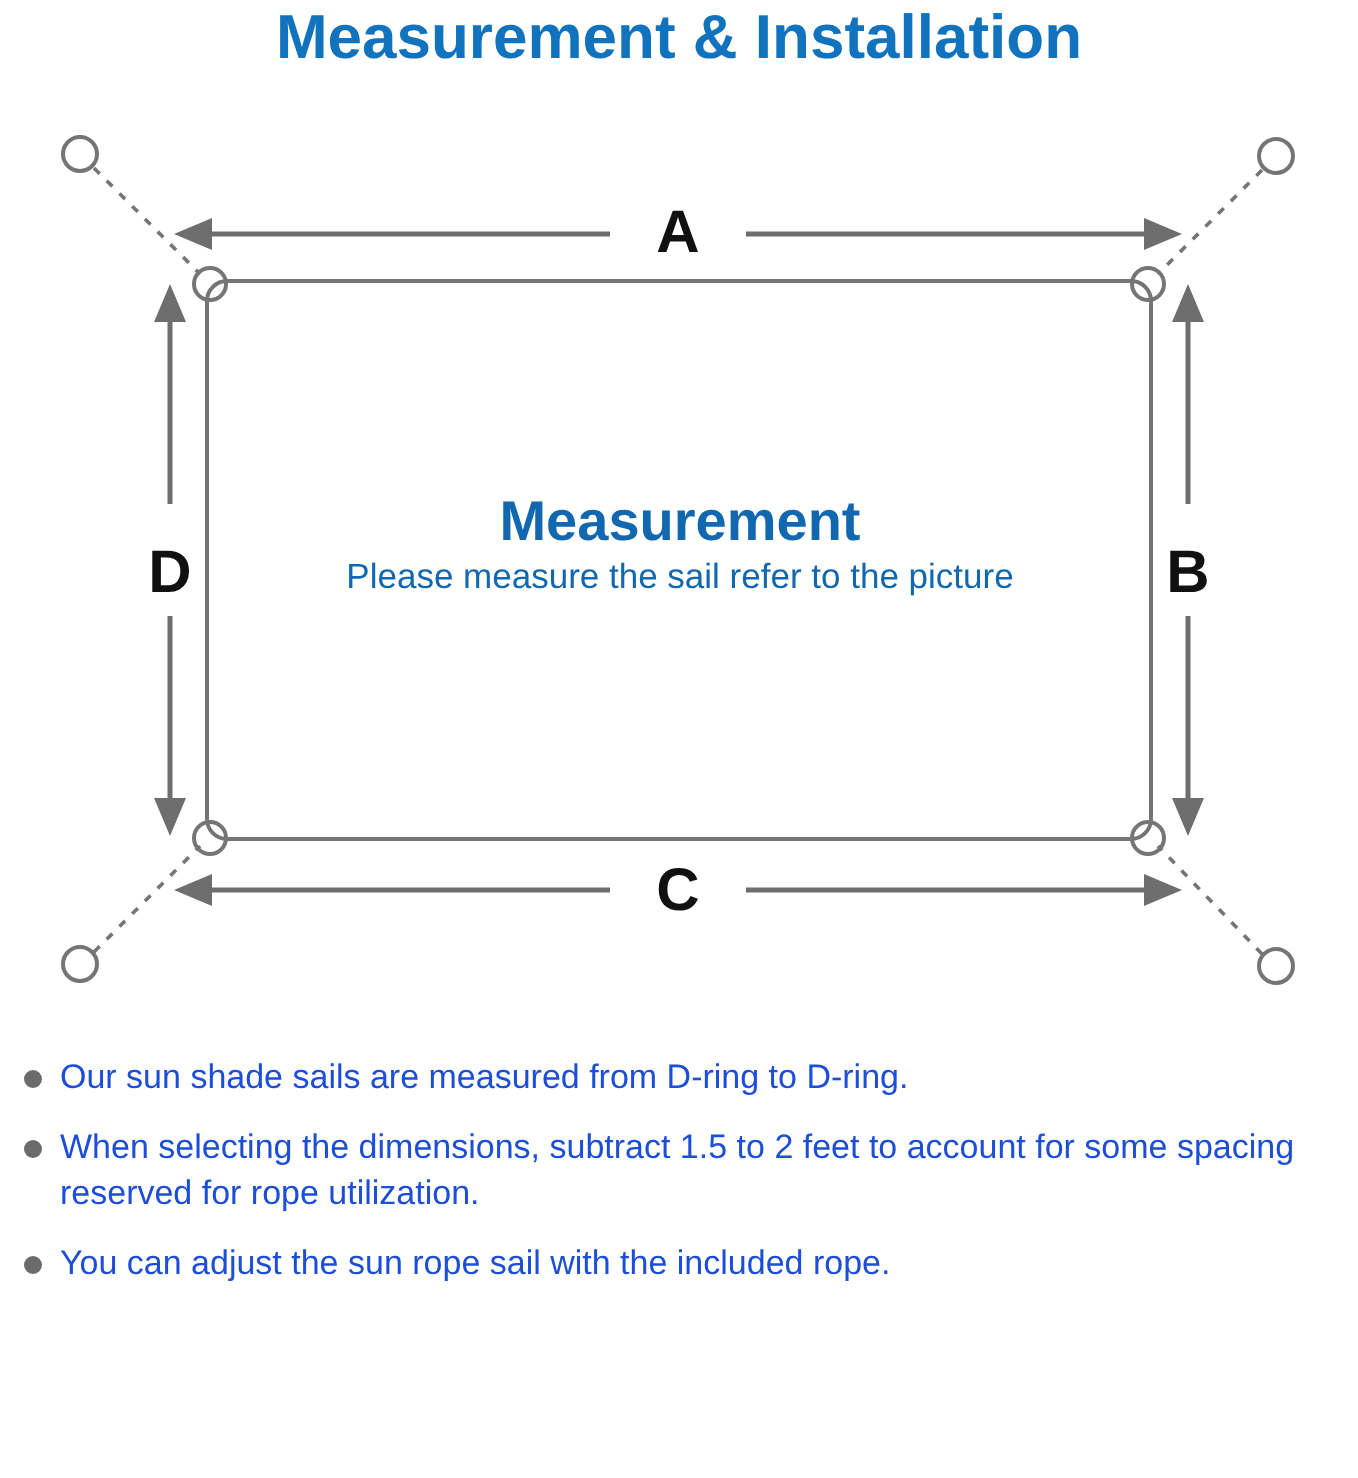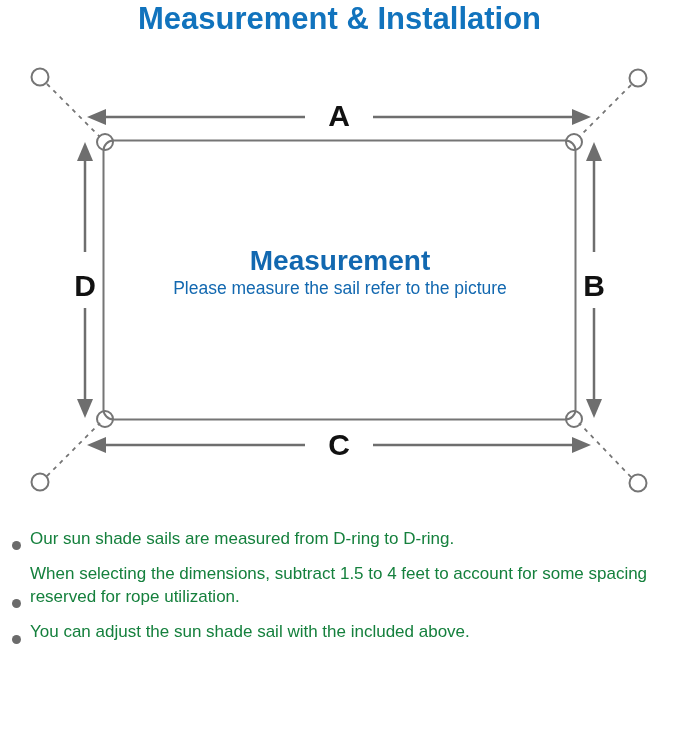--- a/index.html
+++ b/index.html
@@ -17,22 +17,22 @@
   .dashed{stroke:#757575;stroke-width:1.8;stroke-dasharray:4 5;fill:none;}
   .arrow-line{stroke:#6e6e6e;stroke-width:2.5;fill:none;}
   .arrow-head{fill:#6e6e6e;stroke:none;}
   .side-label{font-family:"Liberation Sans",sans-serif;font-size:30px;font-weight:bold;fill:#111111;text-anchor:middle;}
   .center-title{font-family:"Liberation Sans",sans-serif;font-size:28px;font-weight:bold;fill:#1268b0;text-anchor:middle;}
   .center-sub{font-family:"Liberation Sans",sans-serif;font-size:17.5px;fill:#1268b0;text-anchor:middle;}
   .notes{
     position:absolute;left:10px;top:528px;width:660px;
   }
   .note-item{
-    display:flex;align-items:flex-end;margin-bottom:13px;
-    color:#15803d;font-size:17px;line-height:1.32;
+    display:flex;align-items:flex-start;margin-bottom:13px;
+    color:#1d4ed8;font-size:17px;line-height:1.32;
   }
   .note-bullet{
     flex:0 0 auto;width:9px;height:9px;border-radius:50%;
     background:#6b6b6b;margin:7px 9px 0 2px;
   }
   .note-text{flex:1 1 auto;}
 </style>
 </head>
 <body>
 
@@ -87,21 +87,21 @@
     <text x="340" y="239" class="center-sub">Please measure the sail refer to the picture</text>
   </svg>
 
   <div class="notes">
     <div class="note-item">
       <span class="note-bullet"></span>
       <span class="note-text">Our sun shade sails are measured from D-ring to D-ring.</span>
     </div>
     <div class="note-item">
       <span class="note-bullet"></span>
-      <span class="note-text">When selecting the dimensions, subtract 1.5 to 4 feet to account for some spacing reserved for rope utilization.</span>
+      <span class="note-text">When selecting the dimensions, subtract 1.5 to 2 feet to account for some spacing reserved for rope utilization.</span>
     </div>
     <div class="note-item">
       <span class="note-bullet"></span>
-      <span class="note-text">You can adjust the sun shade sail with the included above.</span>
+      <span class="note-text">You can adjust the sun rope sail with the included rope.</span>
     </div>
   </div>
 
 </div>
 
 </body></html>

